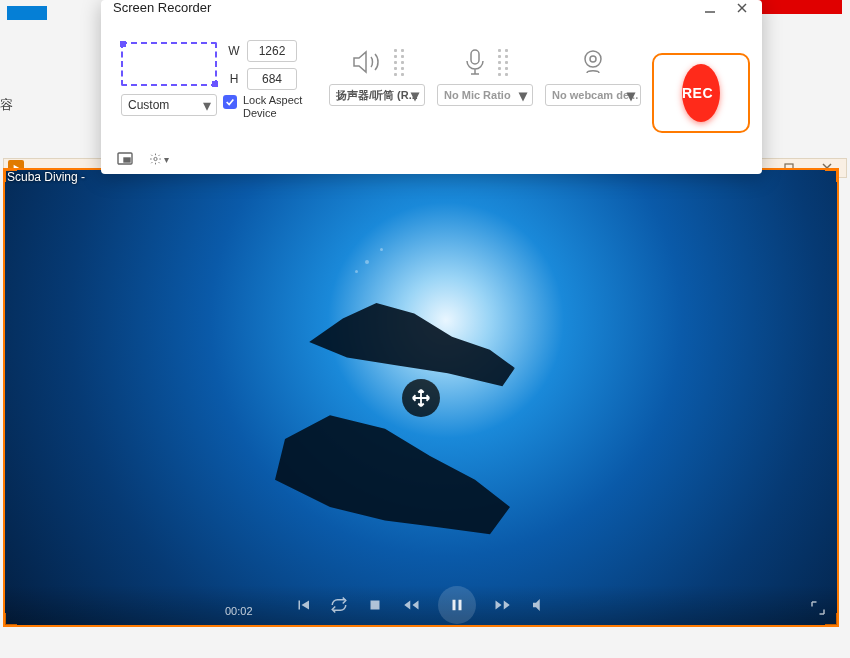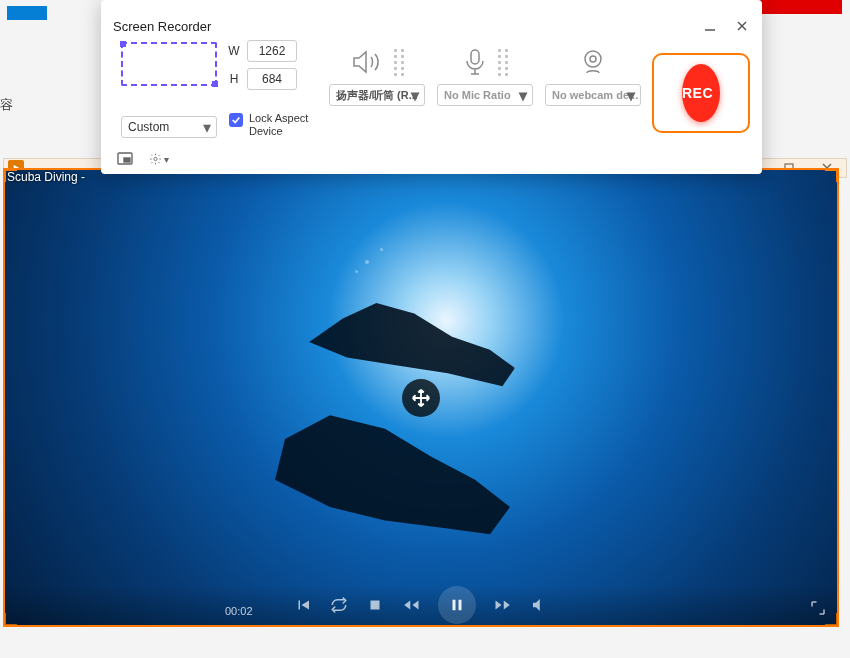--- a/index.html
+++ b/index.html
@@ -69,21 +69,21 @@
   .vc-big{width:38px;height:38px;border-radius:50%;background:rgba(255,255,255,0.15);display:flex;align-items:center;justify-content:center;}
   .vc-expand{position:absolute;right:10px;bottom:8px;}
 
   
   .panel{
     position:absolute; left:101px; top:0; width:661px; height:174px;
     background:#fff; border-radius:4px; box-shadow:0 4px 20px rgba(0,0,0,0.25);
     display:flex; flex-direction:column;
   }
   .panel-titlebar{
-    height:34px; display:flex; align-items:flex-end; justify-content:space-between;
+    height:34px; display:flex; align-items:flex-start; justify-content:space-between;
     padding:0 12px;
   }
   .panel-title{font-size:13px; color:#222;}
   .panel-winbtns{display:flex; gap:16px;}
   .winbtn{width:16px;height:16px;display:flex;align-items:center;justify-content:center;color:#555;cursor:pointer;}
   .panel-body{flex:1;display:flex;align-items:stretch;padding:6px 12px 0 12px;gap:0;}
 
   .section{display:flex;flex-direction:column;align-items:center;justify-content:flex-start;padding:0 8px;}
   .section.region{width:206px;align-items:flex-start;}
   .divider{width:1px;background:#eee;margin:0 2px;height:92px;align-self:flex-start;margin-top:4px;}
@@ -95,21 +95,21 @@
   .region-preview::before,.region-preview::after{
     content:"";position:absolute;width:6px;height:6px;background:#6a55ff;
   }
   .region-preview::before{left:-3px;top:-3px;}
   .region-preview::after{right:-3px;bottom:-3px;}
   .dim-col{display:flex;flex-direction:column;gap:6px;}
   .dim-row{display:flex;align-items:center;gap:6px;}
   .dim-label{width:14px;font-size:12px;color:#333;text-align:center;}
   .dim-input{width:50px;height:22px;border:1px solid #ccc;border-radius:3px;font-size:12px;text-align:center;color:#333;}
 
-  .region-row2{display:flex;align-items:flex-end;gap:12px;margin-top:22px;}
+  .region-row2{display:flex;align-items:flex-start;gap:6px;margin-top:4px;}
   .preset-select{width:96px;height:22px;border:1px solid #ccc;border-radius:3px;font-size:12px;padding:0 18px 0 6px;appearance:none;background:#fff;position:relative;color:#333;}
   .select-wrap{position:relative;display:inline-block;}
   .select-wrap .caret,.dd .caret{position:absolute;right:6px;top:50%;transform:translateY(-50%);pointer-events:none;color:#666;}
   .lock-row{display:flex;align-items:flex-start;gap:6px;font-size:11px;color:#333;}
   .lock-check{width:14px;height:14px;background:#4a63ff;border-radius:3px;display:flex;align-items:center;justify-content:center;margin-top:1px;}
   .lock-check svg{width:10px;height:10px;}
   .lock-text{width:72px;line-height:1.2;}
 
   .av-section{width:108px;font-weight:bold;}
   .av-icon-row{display:flex;align-items:center;gap:10px;height:44px;}

